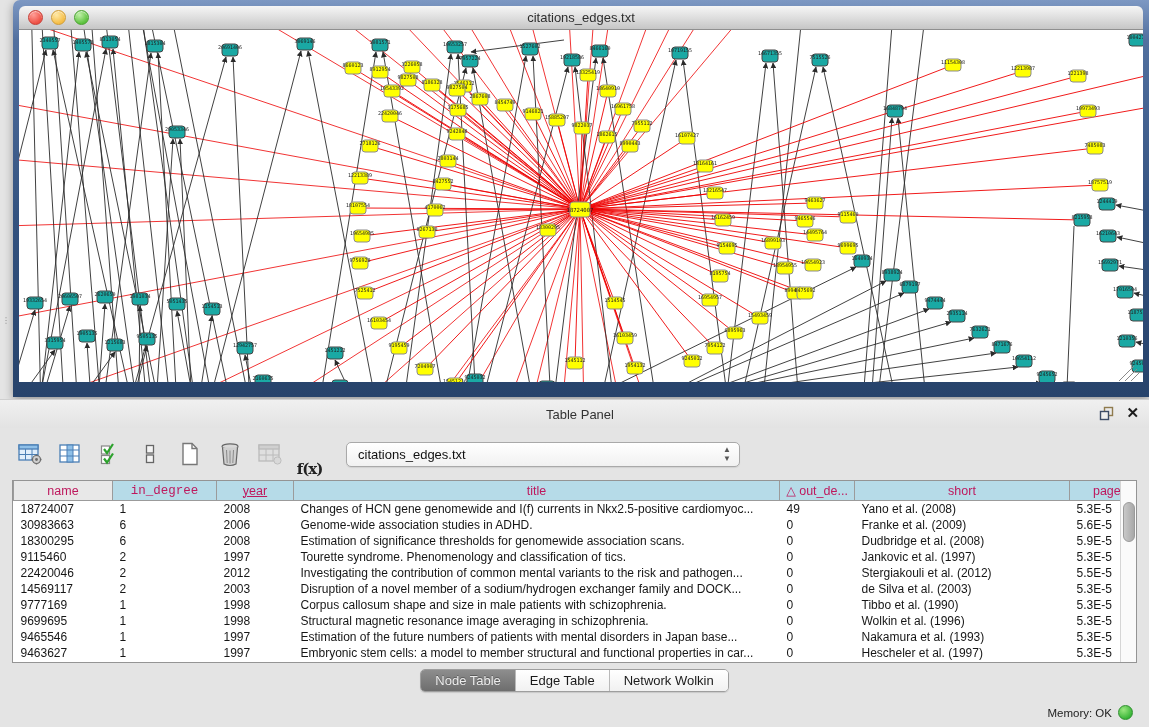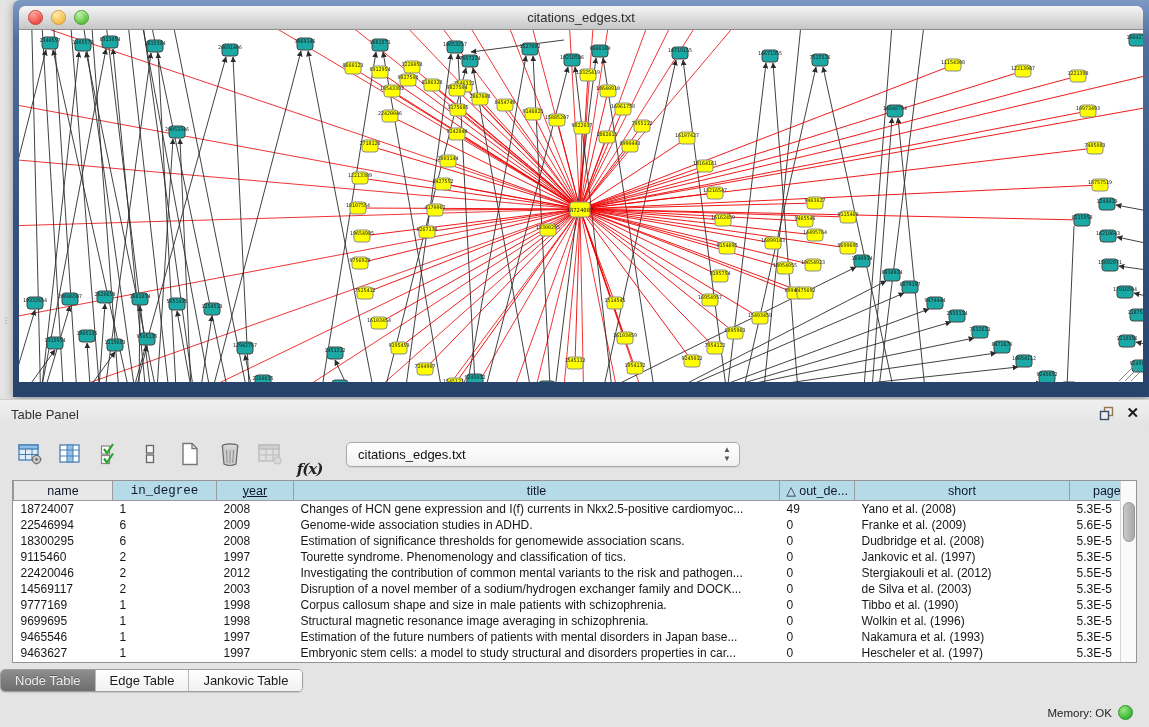--- a/index.html
+++ b/index.html
@@ -16,45 +16,45 @@
   .light{width:13px;height:13px;border-radius:50%;box-shadow:inset 0 1px 1px rgba(255,255,255,.6);}
   .light.red{background:radial-gradient(circle at 35% 30%,#ff9d96,#ee5044 70%);border:1px solid #c63b33;}
   .light.yellow{background:radial-gradient(circle at 35% 30%,#ffe9a8,#f5bd45 70%);border:1px solid #cf9c36;}
   .light.green{background:radial-gradient(circle at 35% 30%,#c0f0a8,#5cc23e 70%);border:1px solid #47a12e;}
   .net-title{position:absolute;left:0;right:0;text-align:center;font-size:13px;color:#2e2e2e;}
   .net-canvas{position:absolute;left:6px;right:6px;top:30px;height:352px;background:#ffffff;}
   .net-canvas svg{display:block;width:100%;height:100%;}
   .left-gutter-mark{position:absolute;left:2px;top:316px;width:7px;height:10px;color:#8a8a8a;font-size:8px;line-height:10px;}
   
   .tp-header{height:28px;background:linear-gradient(#f0f0f0,#e3e3e3);border-top:1px solid #cfcfcf;
-    display:flex;align-items:center;position:relative;}
+    display:flex;align-items:center;position:relative;justify-content:center;}
   .tp-title{font-size:13px;color:#333;padding-left:11px;}
   .tp-header-icons{position:absolute;right:10px;top:5px;display:flex;gap:12px;align-items:center;}
   .tp-close{font-size:15px;font-weight:bold;color:#1b1b1b;line-height:16px;}
   .toolbar{height:52px;display:flex;align-items:center;padding-left:16px;gap:13px;}
   .tbtn{width:27px;height:26px;display:flex;align-items:center;justify-content:center;}
-  .fx{font-family:"DejaVu Serif",serif;font-style:italic;font-weight:bold;font-size:15px;color:#222;letter-spacing:-1px;margin-top:29px;}
+  .fx{font-family:"DejaVu Serif",serif;font-weight:bold;font-size:15px;color:#222;letter-spacing:-1px;margin-top:29px;}
   .combo{margin-left:10px;width:392px;height:23px;border:1px solid #a9a9a9;border-radius:5px;
     background:linear-gradient(#ffffff,#f1f1f1);display:flex;align-items:center;position:relative;
     box-shadow:0 1px 1px rgba(0,0,0,.08);}
   .combo-text{font-size:13px;color:#111;padding-left:11px;}
   .combo-arrows{position:absolute;right:8px;top:2px;font-size:8px;color:#555;line-height:9px;text-align:center;}
   .table-wrap{margin:0 12px;height:181px;border:1px solid #949494;background:#fff;position:relative;overflow:hidden;}
   table.node-table{border-collapse:collapse;table-layout:fixed;width:1108px;}
-  .node-table th{height:19px;font-size:12.5px;font-weight:normal;color:#0f172a;text-align:center;
+  .node-table th{height:19px;font-size:12.5px;font-weight:normal;color:#be185d;text-align:center;
     border:1px solid #9b9b9b;border-top:none;overflow:hidden;white-space:nowrap;padding:0 4px;}
   .hdr-blue{background:#b6dbe8;}
   .hdr-gray{background:#e8e8e8;}
   .hdr-sorted{text-align:left;padding-left:6px;}
   .node-table td{height:16px;font-size:12px;color:#161616;white-space:nowrap;overflow:hidden;
     padding:0 0 0 7px;border:none;}
   .vscroll{position:absolute;top:0;right:0;bottom:0;width:15px;background:#fafafa;border-left:1px solid #d5d5d5;}
   .vthumb{position:absolute;top:21px;left:2px;width:10px;height:38px;border-radius:6px;
     background:linear-gradient(90deg,#c9c9c9,#a8a8a8);border:1px solid #9a9a9a;}
-  .tabs-row{height:35px;display:flex;justify-content:flex-start;align-items:center;}
+  .tabs-row{height:35px;display:flex;justify-content:center;align-items:center;}
   .seg{display:flex;border:1px solid #9e9e9e;border-radius:5px;overflow:hidden;height:21px;
     box-shadow:0 1px 1px rgba(0,0,0,.12);}
   .seg-btn{display:flex;align-items:center;justify-content:center;font-size:13px;padding:0 14px;
     background:linear-gradient(#ffffff,#f1f1f1);color:#1a1a1a;border-left:1px solid #b9b9b9;}
   .seg-btn:first-child{border-left:none;}
   .seg-btn.selected{background:linear-gradient(#8d8d8d,#6e6e6e);color:#ececec;text-shadow:0 -1px 0 rgba(0,0,0,.3);}
   .status-bar{position:absolute;left:0;right:0;bottom:0;height:30px;}
   .memory{position:absolute;right:16px;bottom:7px;display:flex;align-items:center;gap:6px;}
   .memory-label{font-size:11.5px;color:#222;}
   .memory-dot{width:13px;height:13px;border-radius:50%;border:1px solid #2f8f2f;
@@ -622,29 +622,29 @@
           <th class="hdr-blue hdr-sorted" style="width: 66px;">△ out_de...</th>
           <th class="hdr-blue" style="width: 206px;">short</th>
           <th class="hdr-blue" style="width: 90px;">pagerank</th>
         </tr>
       </thead>
     <tbody>
         <tr>
           <td>18724007</td>
           <td>1</td>
           <td>2008</td>
-          <td>Changes of HCN gene expression and I(f) currents in Nkx2.5-positive cardiomyoc...</td>
+          <td>Changes of HCN gene genomewide and I(f) currents in Nkx2.5-positive cardiomyoc...</td>
           <td>49</td>
           <td>Yano et al. (2008)</td>
           <td>5.3E-5</td>
         </tr>
         <tr>
-          <td>22546994</td>
+          <td>30983663</td>
           <td>6</td>
-          <td>2009</td>
+          <td>2006</td>
           <td>Genome-wide association studies in ADHD.</td>
           <td>0</td>
           <td>Franke et al. (2009)</td>
           <td>5.6E-5</td>
         </tr>
         <tr>
           <td>18300295</td>
           <td>6</td>
           <td>2008</td>
           <td>Estimation of significance thresholds for genomewide association scans.</td>
@@ -703,37 +703,37 @@
           <td>1997</td>
           <td>Estimation of the future numbers of patients with mental disorders in Japan base...</td>
           <td>0</td>
           <td>Nakamura et al. (1993)</td>
           <td>5.3E-5</td>
         </tr>
         <tr>
           <td>9463627</td>
           <td>1</td>
           <td>1997</td>
-          <td>Embryonic stem cells: a model to study structural and disorders properties in car...</td>
+          <td>Embryonic stem cells: a model to member structural and functional properties in car...</td>
           <td>0</td>
           <td>Hescheler et al. (1997)</td>
           <td>5.3E-5</td>
         </tr>
       </tbody>
   </table>
   <div class="vscroll">
     <div class="vthumb"></div>
   </div>
 </div>
 
 <div class="tabs-row">
   <div class="seg">
     <div class="seg-btn selected">Node Table</div>
     <div class="seg-btn">Edge Table</div>
-    <div class="seg-btn">Jankovic Table</div>
+    <div class="seg-btn">Network Wolkin</div>
   </div>
 </div>
 
 <div class="status-bar">
   <div class="memory">
     <span class="memory-label">Memory: OK</span>
     <span class="memory-dot"></span>
   </div>
 </div>
 

